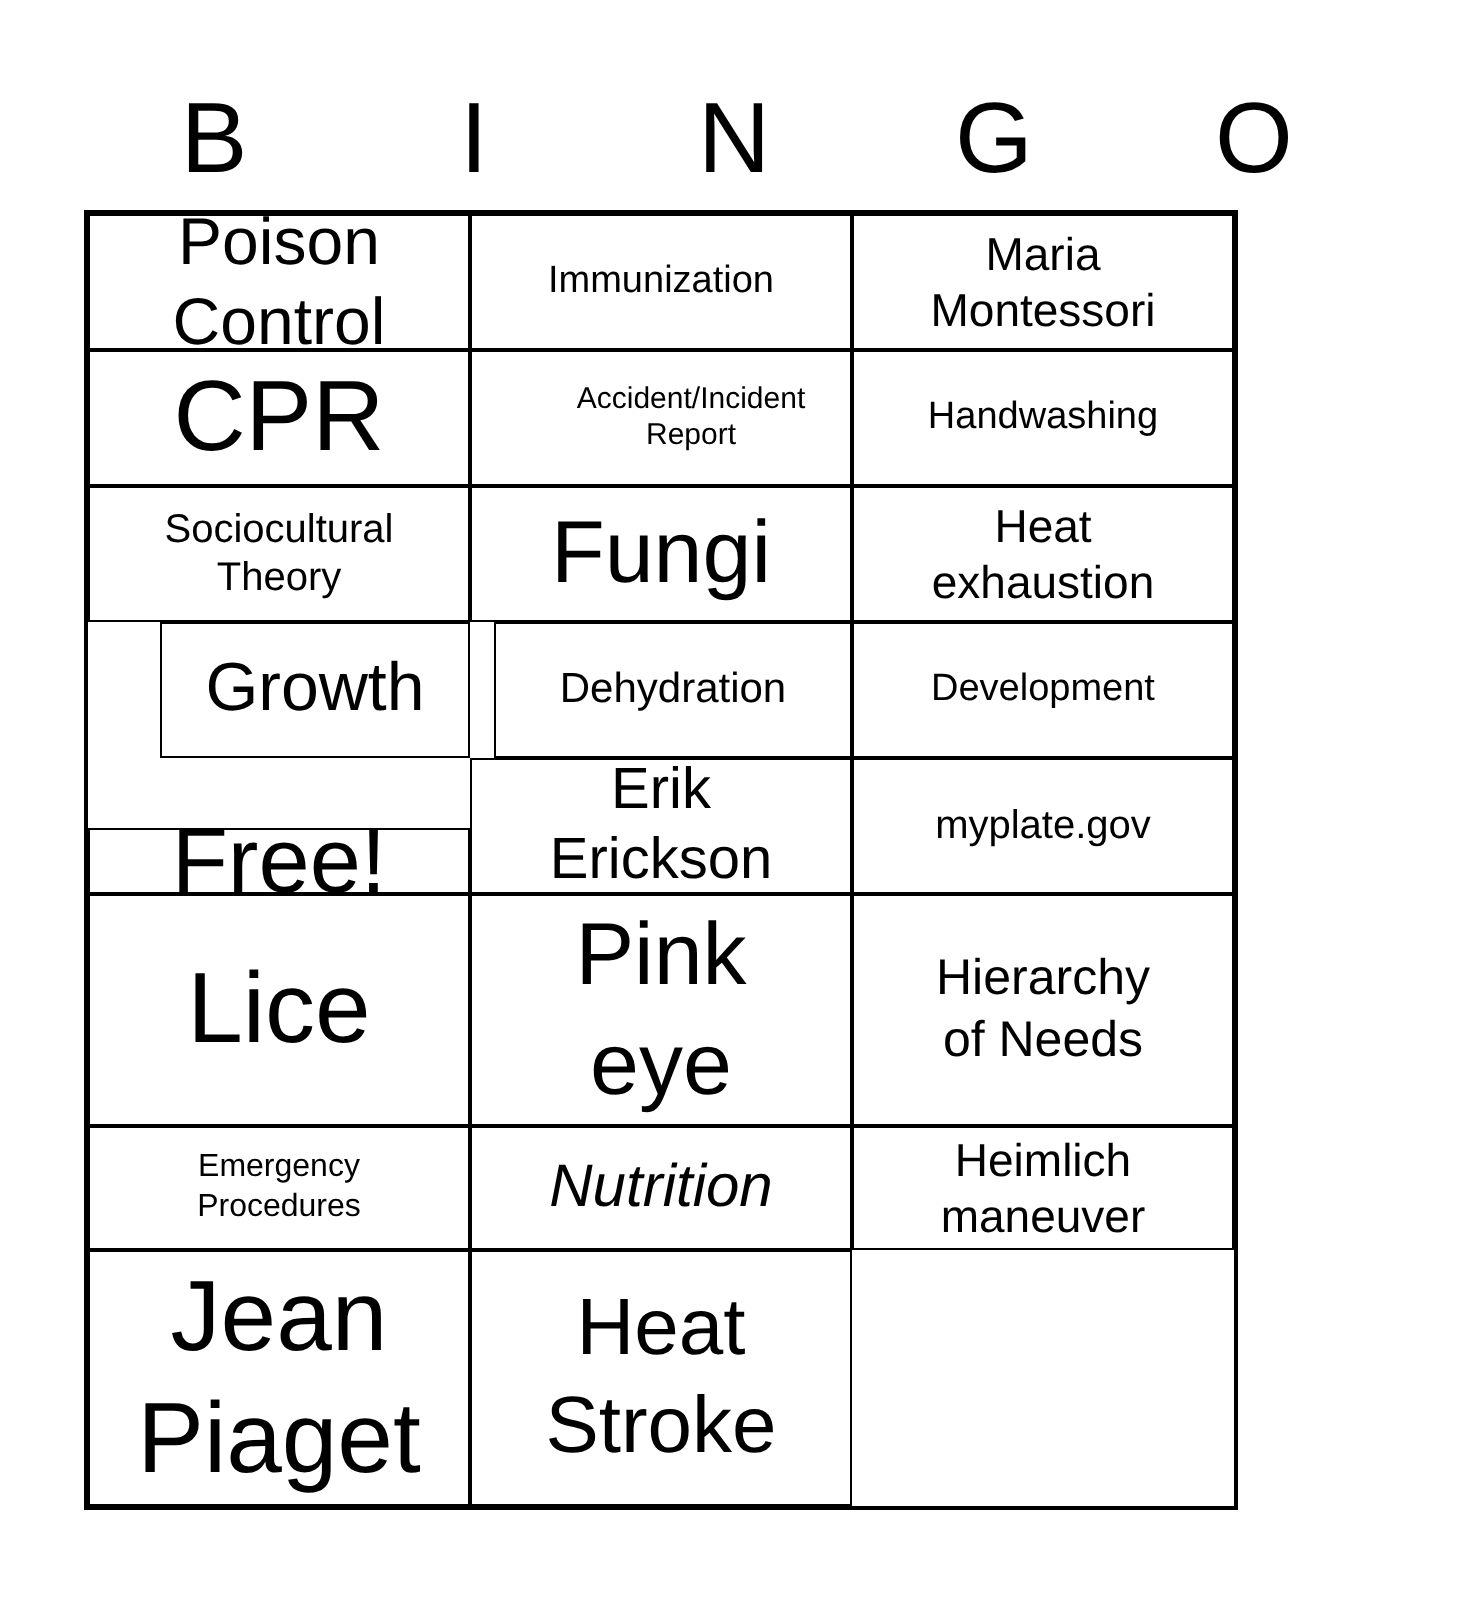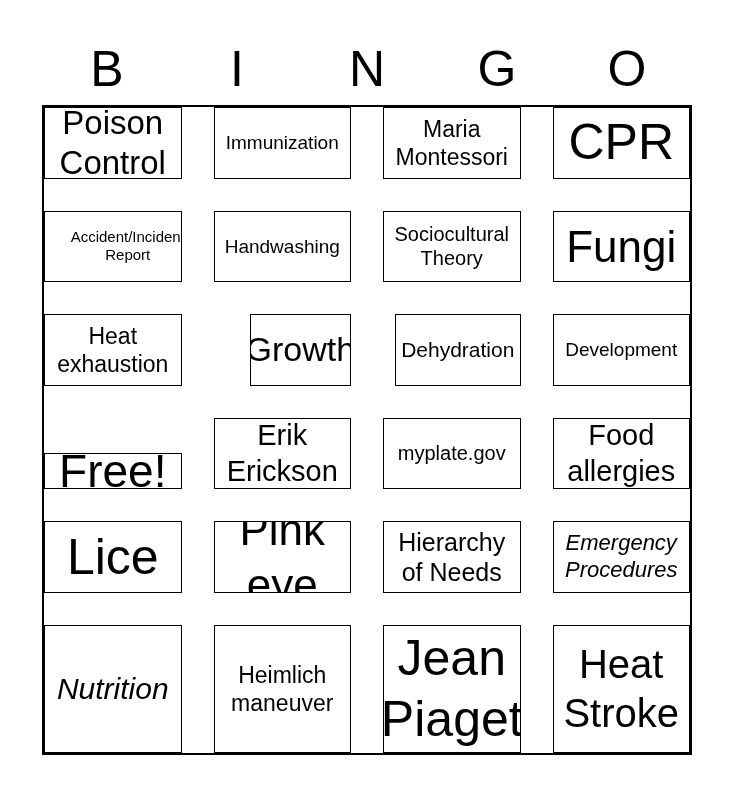--- a/index.html
+++ b/index.html
@@ -30,48 +30,47 @@
     flex: 1 1 0;
     text-align: center;
     font-size: 50px;
     line-height: 1;
     font-weight: 400;
   }
   .bingo-grid {
     position: absolute;
     left: 42px;
     top: 105px;
-    width: 650px;
+    width: 577px;
     height: 650px;
     display: grid;
-    grid-template-columns: repeat(4, 1fr);
+    grid-template-columns: repeat(3, 1fr);
     grid-template-rows: repeat(5, 1fr);
     border: 2px solid #000000;
     box-sizing: border-box;
     background: #ffffff;
-    gap: 32px;
   }
   .bingo-cell {
     border: 1px solid #000000;
     display: flex;
     align-items: center;
     justify-content: center;
     text-align: center;
     white-space: pre-line;
     line-height: 1.22;
     padding: 2px;
     box-sizing: border-box;
     overflow: hidden;
   }
   
   .fs15 { font-size: 15px; padding-left: 32px; }
   .fs19 { font-size: 19px; }
   .fs20 { font-size: 20px; }
   .fs21 { font-size: 21px; margin-left: 12px; }
-  .fs22 { font-size: 22px; font-style: italic; }
+  .fs22 { font-size: 16px; }
   .fs23 { font-size: 23px; }
   .fs25 { font-size: 25px; }
   .fs29 { font-size: 29px; }
   .fs30 { font-size: 30px; font-style: italic; }
   .fs33 { font-size: 33px; }
   .fs34 { font-size: 34px; margin-left: 36px; }
   .fs39 { font-size: 50px; }
   .fs40 { font-size: 40px; }
   .fs44 { font-size: 44px; line-height: 1.25; }
   .fs46 { font-size: 46px; margin-top: 35px; }
@@ -106,22 +105,20 @@
 exhaustion</div>
   <div class="bingo-cell fs34">Growth</div>
 
   <div class="bingo-cell fs21">Dehydration</div>
   <div class="bingo-cell fs19">Development</div>
   <div class="bingo-cell fs46">Free!</div>
   <div class="bingo-cell fs29">Erik
 Erickson</div>
 
   <div class="bingo-cell fs20">myplate.gov</div>
-  <div class="bingo-cell fs29">Food
-allergies</div>
   <div class="bingo-cell fs50">Lice</div>
   <div class="bingo-cell fs44">Pink
 eye</div>
   <div class="bingo-cell fs25">Hierarchy
 of Needs</div>
 
   <div class="bingo-cell fs22">Emergency
 Procedures</div>
   <div class="bingo-cell fs30">Nutrition</div>
   <div class="bingo-cell fs23">Heimlich

